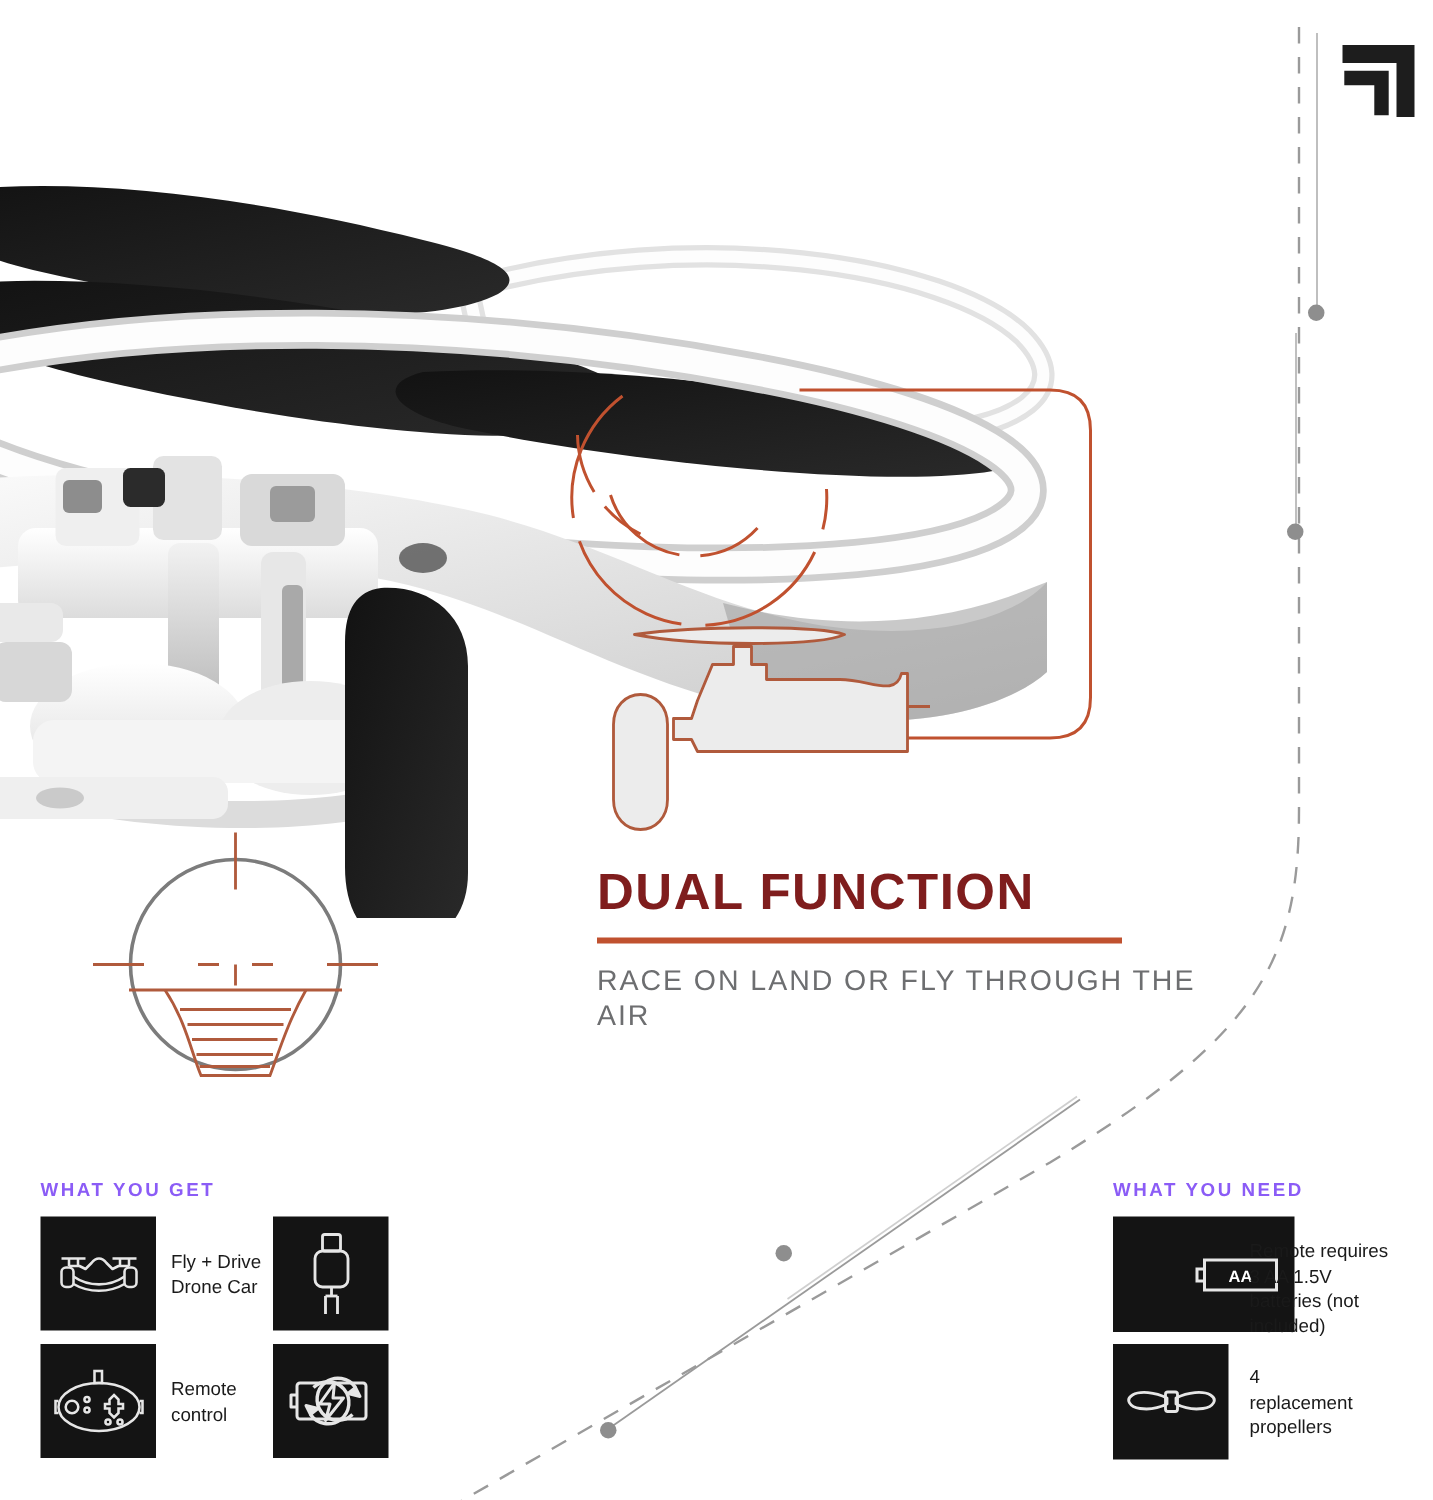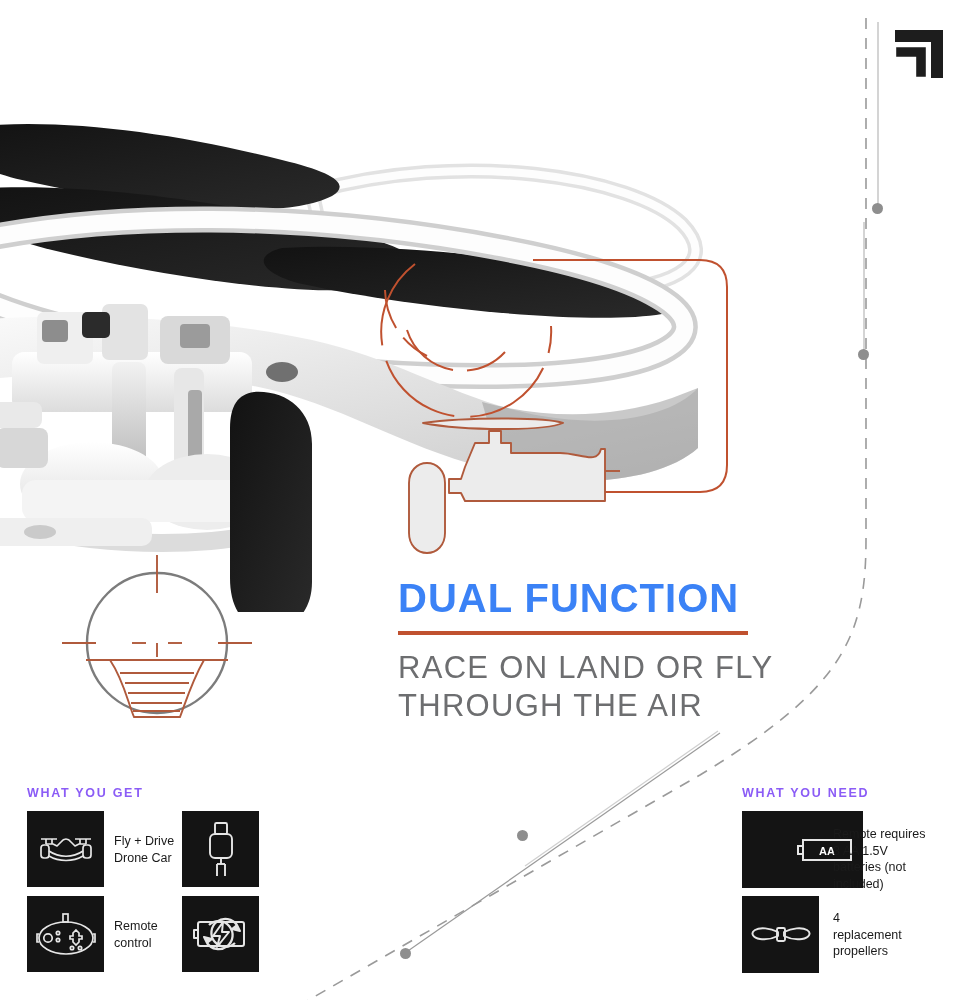--- a/index.html
+++ b/index.html
@@ -38,35 +38,35 @@
   #heli-icon{position:absolute;left:405px;top:405px;}
   #horizon-icon{position:absolute;left:62px;top:545px;}
 
   
   #headline{
     position:absolute;
     left:398px;top:578px;
     width:400px;
   }
   #title{
-    font-size:40px;
+    font-size:34px;
     letter-spacing:1.0px;
     font-weight:bold;
-    color:#3b82f6;
+    color:#7f1d1d;
     line-height:1.0;
     white-space:nowrap;
   }
   #title-rule{
     margin-top:13px;
     width:350px;height:4px;
     background:#c0512f;
   }
   #subtitle{
     margin-top:14px;
-    font-size:31px;
+    font-size:19px;
     letter-spacing:1.3px;
     color:#6d6e70;
     line-height:1.23;
   }
 
   
   .section-head{
     position:absolute;
     font-size:12.5px;
     font-weight:bold;

